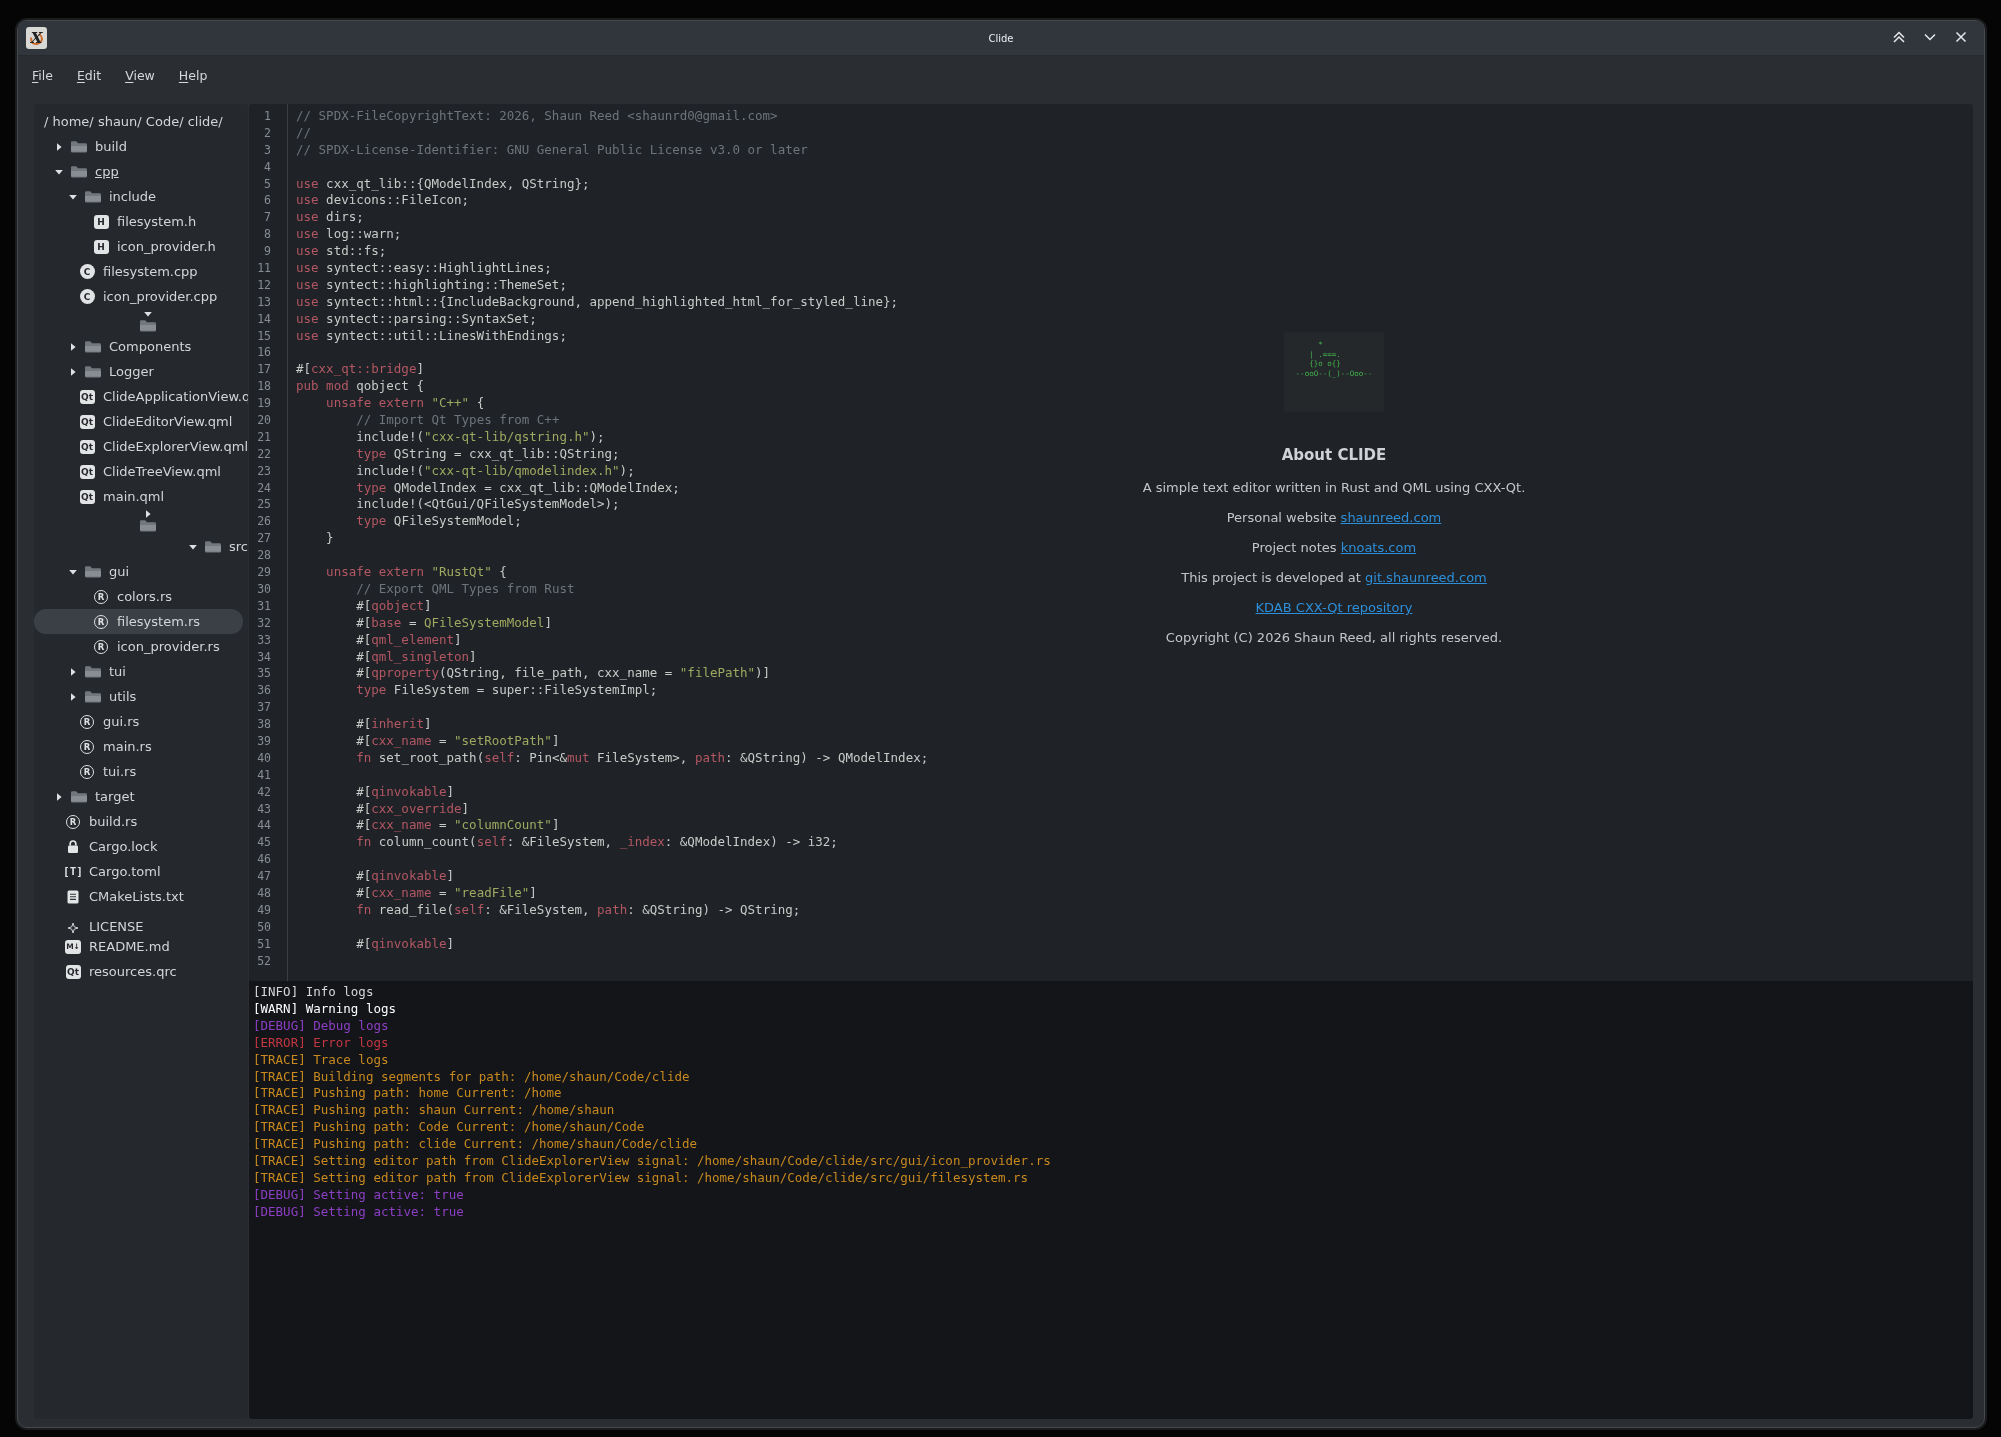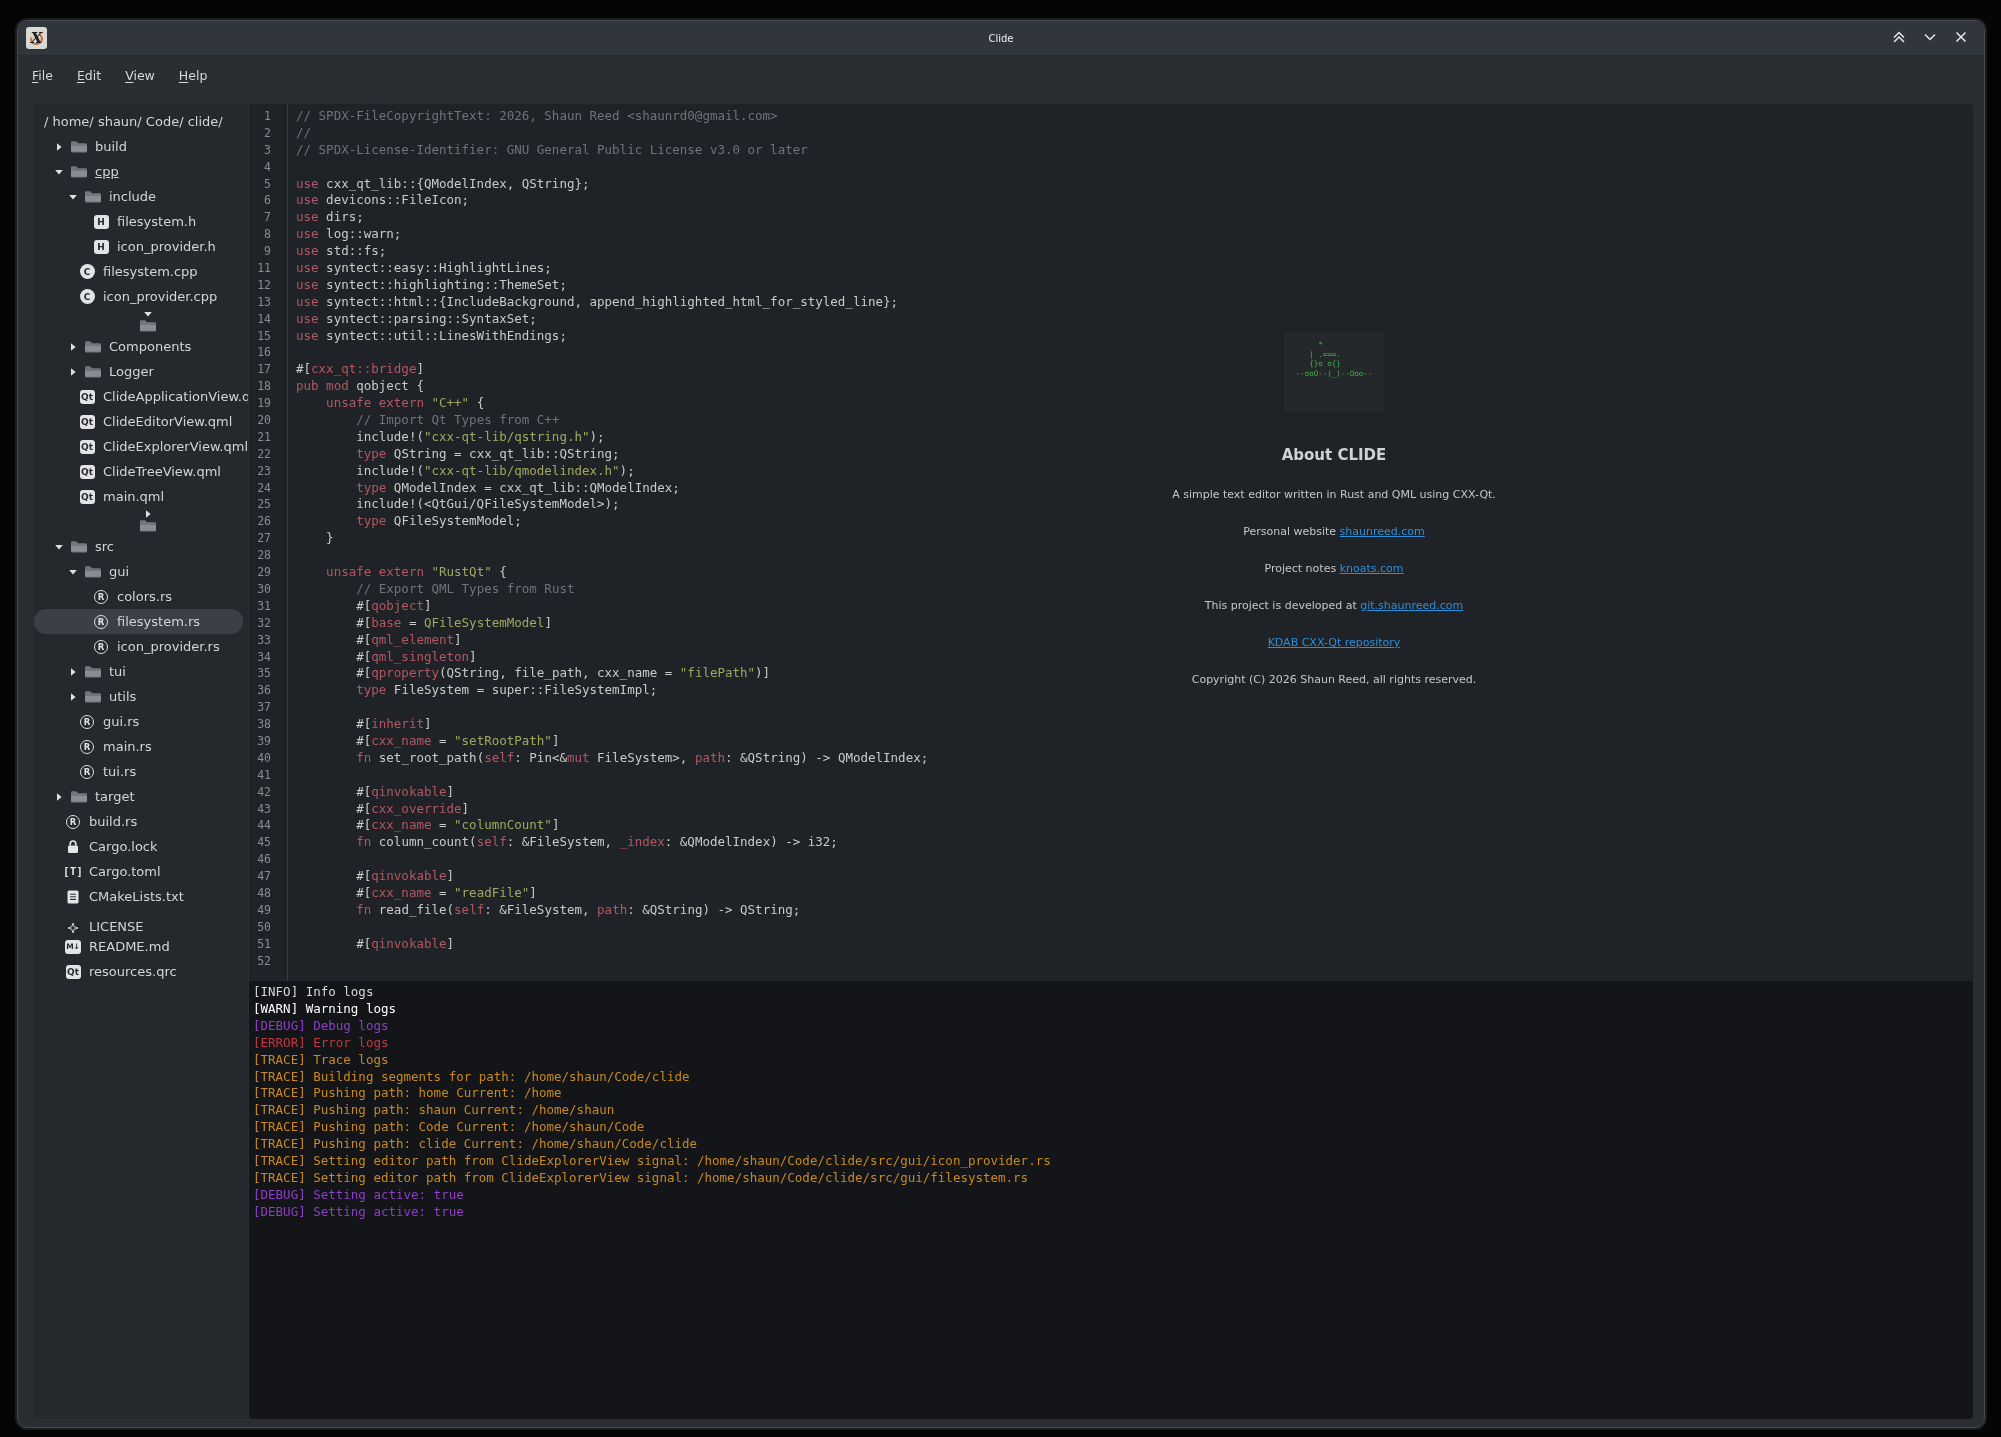--- a/index.html
+++ b/index.html
@@ -50,21 +50,21 @@
              font-size:12.5px;white-space:pre}
   .ln{width:31px;padding-right:9px;text-align:right;color:#878d93;flex-shrink:0;font-size:11.5px}
   .code{padding-left:16px}
   .tok-p{color:#c9cbc9}.tok-k{color:#b25763}.tok-s{color:#9fa961}.tok-c{color:#6d747b}
   
   .about{position:absolute;left:900px;top:228px;width:370px;display:flex;flex-direction:column;
          align-items:center;text-align:center}
   .ascii-box{background:#24282b;border-radius:2px;padding:8px 12px 34px;font-family:"DejaVu Sans Mono",monospace;
              font-size:7.5px;line-height:9.5px;color:#43b24d;white-space:pre;text-align:left}
   .about-heading{margin-top:34px;font-size:15px;font-weight:bold;color:#cfd3d6}
-  .about-line{margin-top:24px;font-size:11px;color:#c3c7ca;line-height:13px;white-space:nowrap}
+  .about-line{margin-top:17px;font-size:13px;color:#c3c7ca;line-height:13px;white-space:nowrap}
   .about-line a{color:#2d8fd9;text-decoration:underline}
   
   .logpanel{height:438px;background:#131519;font-family:"DejaVu Sans Mono",monospace;font-size:12.5px;
             line-height:16.9px;padding:3px 0 0 4px;overflow:hidden;border-radius:0 0 3px 3px;white-space:pre}
   .log-info{color:#d6d8da}.log-warn{color:#ffffff}.log-debug{color:#8d3fc4}
   .log-error{color:#c23742}.log-trace{color:#c8891f}
 </style>
 </head>
 <body>
 
@@ -261,21 +261,21 @@
               </svg>
             </span>
             <span class="ficon">
               <svg width="18" height="14" viewBox="0 0 18 14">
                 <path d="M1 2.5 a1.2 1.2 0 0 1 1.2-1.2 h4 l1.8 2 h7.8 a1.2 1.2 0 0 1 1.2 1.2 v6.8 a1.2 1.2 0 0 1 -1.2 1.2 h-13.6 a1.2 1.2 0 0 1 -1.2 -1.2 Z" fill="#72777d"></path>
                 <path d="M1 6 h16 v4.3 a1.2 1.2 0 0 1 -1.2 1.2 h-13.6 a1.2 1.2 0 0 1 -1.2 -1.2 Z" fill="#888d93"></path>
               </svg>
             </span>
             <span class="tlabel">resources</span>
           </div>
-          <div class="trow" style="padding-left: 20px;">
+          <div class="trow" style="padding-left: 20px; justify-content: flex-end;">
             <span class="chev">
               <svg width="10" height="10" viewBox="0 0 10 10">
                 <path d="M1.2 3 L5 7.6 L8.8 3 Z" fill="#dfe2e4"></path>
               </svg>
             </span>
             <span class="ficon">
               <svg width="18" height="14" viewBox="0 0 18 14">
                 <path d="M1 2.5 a1.2 1.2 0 0 1 1.2-1.2 h4 l1.8 2 h7.8 a1.2 1.2 0 0 1 1.2 1.2 v6.8 a1.2 1.2 0 0 1 -1.2 1.2 h-13.6 a1.2 1.2 0 0 1 -1.2 -1.2 Z" fill="#72777d"></path>
                 <path d="M1 6 h16 v4.3 a1.2 1.2 0 0 1 -1.2 1.2 h-13.6 a1.2 1.2 0 0 1 -1.2 -1.2 Z" fill="#888d93"></path>
               </svg>

